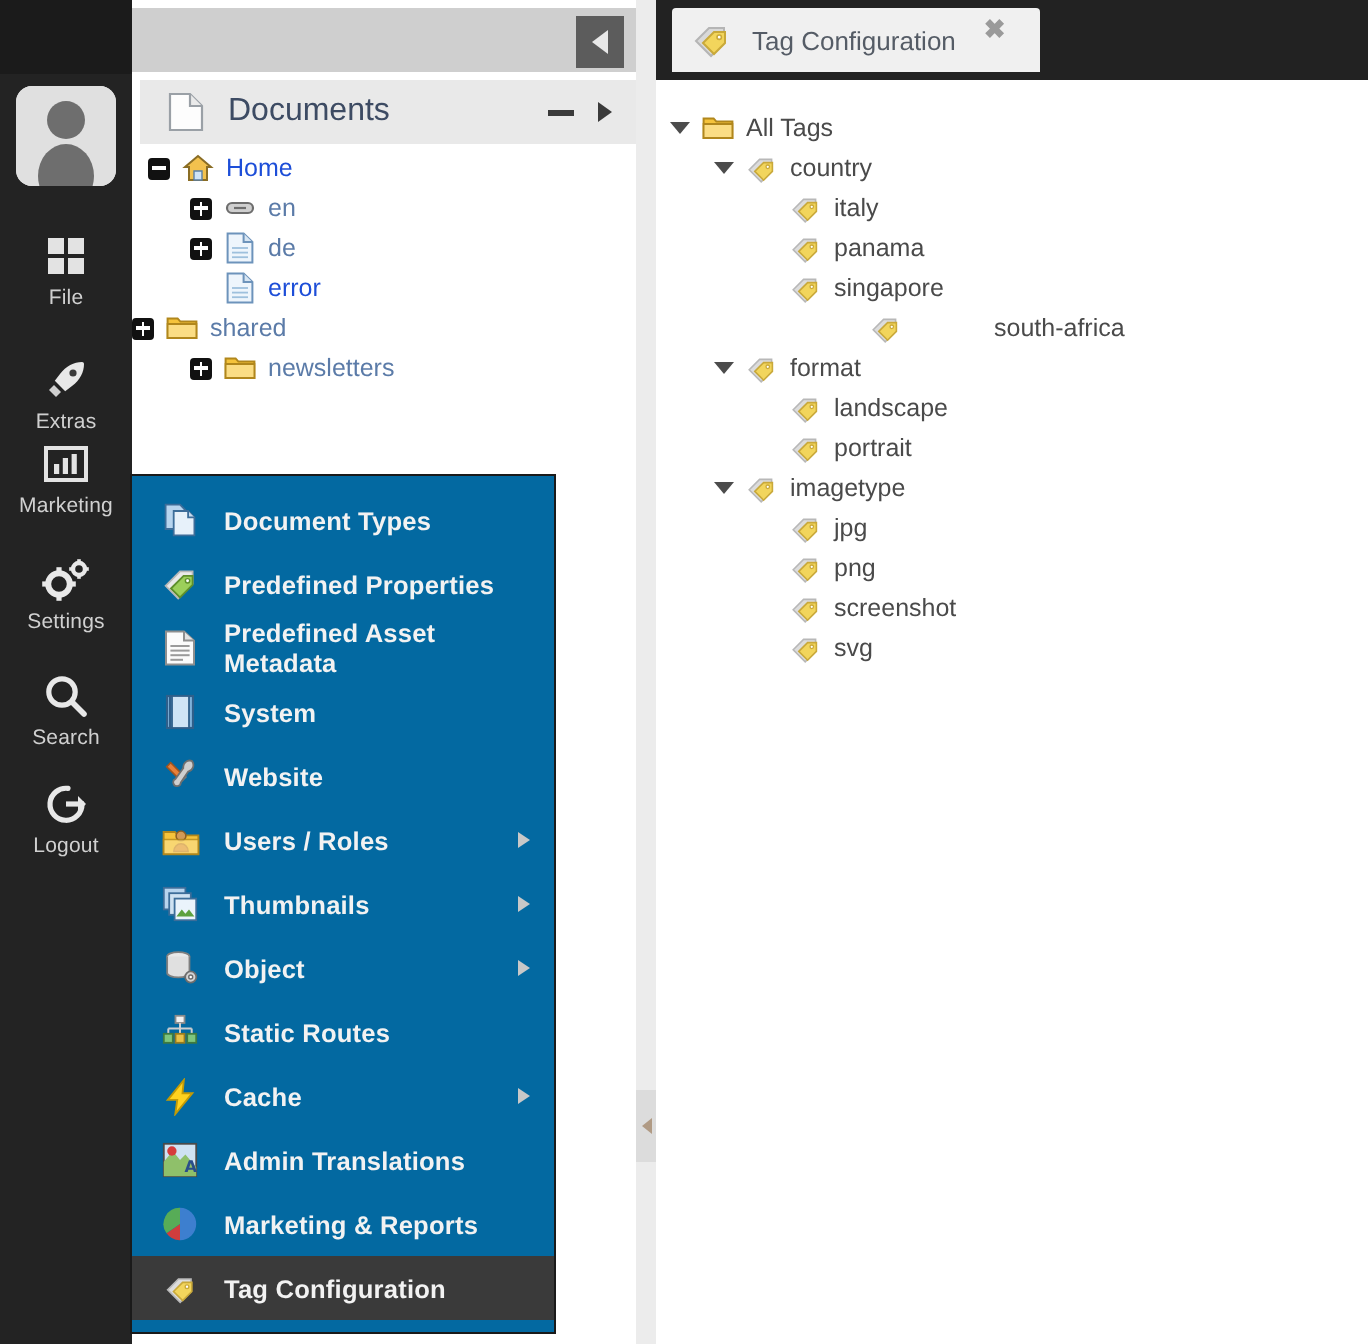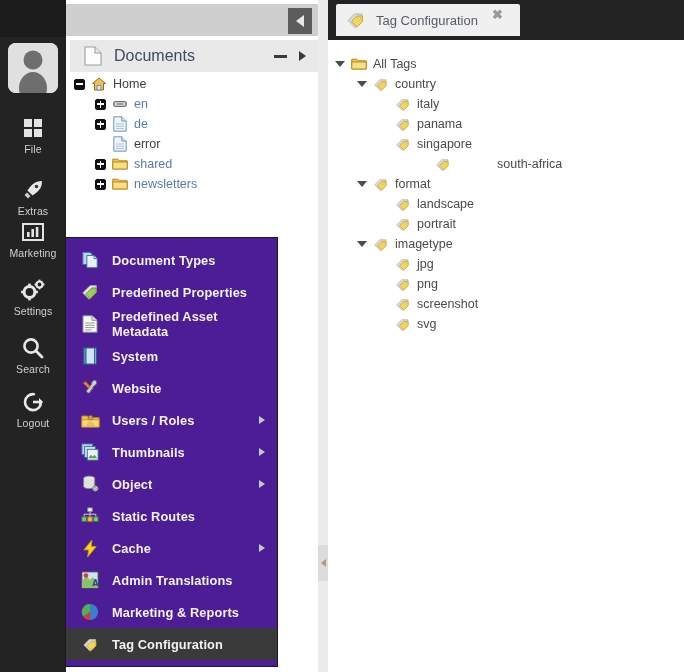--- a/index.html
+++ b/index.html
@@ -56,38 +56,38 @@
   .doc-header .dh-icon{margin-left:14px;display:flex;align-items:center;}
   .doc-header .dh-title{
     margin-left:12px;font-size:16px;color:#3d4b63;font-weight:400;
   }
   .dh-tools{margin-left:auto;display:flex;align-items:center;gap:12px;margin-right:12px;}
   .minus-ico{width:13px;height:3px;background:#3a3a3a;display:block;}
 
   .doc-tree{position:absolute;left:0;top:74px;width:252px;}
   .trow{height:20px;display:flex;align-items:center;font-size:12.5px;cursor:pointer;}
   .trow .tlabel{margin-left:6px;}
-  .lbl-dark{color:#404040;}
+  .lbl-dark{color:#1d4ed8;}
   .lbl-link{color:#5b7ba8;}
   .expander{
     width:11px;height:11px;flex:none;display:flex;align-items:center;justify-content:center;
     border:1px solid #2f2f2f;background:#fff;border-radius:2px;cursor:pointer;
     box-sizing:border-box;
   }
   .expander.plus, .expander.minus{background:#111;border-color:#111;}
   .exp-bar{width:7px;height:1.6px;background:#fff;position:absolute;}
   .exp-bar-v{width:1.6px;height:7px;background:#fff;position:absolute;}
   .expwrap{position:relative;width:11px;height:11px;display:flex;align-items:center;justify-content:center;flex:none;}
   .spacer11{width:11px;flex:none;}
   .ticon{width:16px;height:16px;flex:none;display:flex;align-items:center;justify-content:center;margin-left:6px;}
 
   
   .menu{
     position:absolute;left:66px;top:238px;width:211px;
-    background:#4c1d95;padding-top:6px;padding-bottom:6px;
+    background:#0369a1;padding-top:6px;padding-bottom:6px;
     box-shadow:0 0 0 1px #1a1a1a;
   }
   .mrow{
     height:32px;display:flex;align-items:center;color:#f2f2f2;font-size:12.8px;
     cursor:pointer;position:relative;padding-left:14px;box-sizing:border-box;
   }
   .mrow.sel{background:#3a3a3a;}
   .mrow .mico{width:20px;height:20px;flex:none;display:flex;align-items:center;justify-content:center;}
   .mrow .mlabel{margin-left:12px;font-weight:600;letter-spacing:.1px;}
   .mrow .marrow{
@@ -304,21 +304,21 @@
               <path d="M8.8 .8V5h4.4" fill="#d8e6f3" stroke="#6d93bb" stroke-width="1"></path>
               <g stroke="#9ec0dd" stroke-width=".9">
                 <line x1="3" y1="8" x2="11" y2="8"></line>
                 <line x1="3" y1="10.3" x2="11" y2="10.3"></line>
                 <line x1="3" y1="12.6" x2="11" y2="12.6"></line>
               </g>
             </svg>
           </span>
           <span class="tlabel lbl-dark">error</span>
         </div>
-        <div class="trow" style="padding-left: 29px; text-align: right;">
+        <div class="trow" style=" text-align: right;">
           <span class="expwrap">
             <span class="expander plus"></span>
             <span class="exp-bar"></span>
             <span class="exp-bar-v"></span>
           </span>
           <span class="ticon">
             <svg width="16" height="14" viewBox="0 0 16 14">
               <path d="M.8 2.2h5l1.4 1.6h8V12H.8z" fill="#f5c33b" stroke="#b1871c" stroke-width="1"></path>
               <path d="M.8 5h14.4V12H.8z" fill="#fbdd84" stroke="#b1871c" stroke-width=".9"></path>
             </svg>

